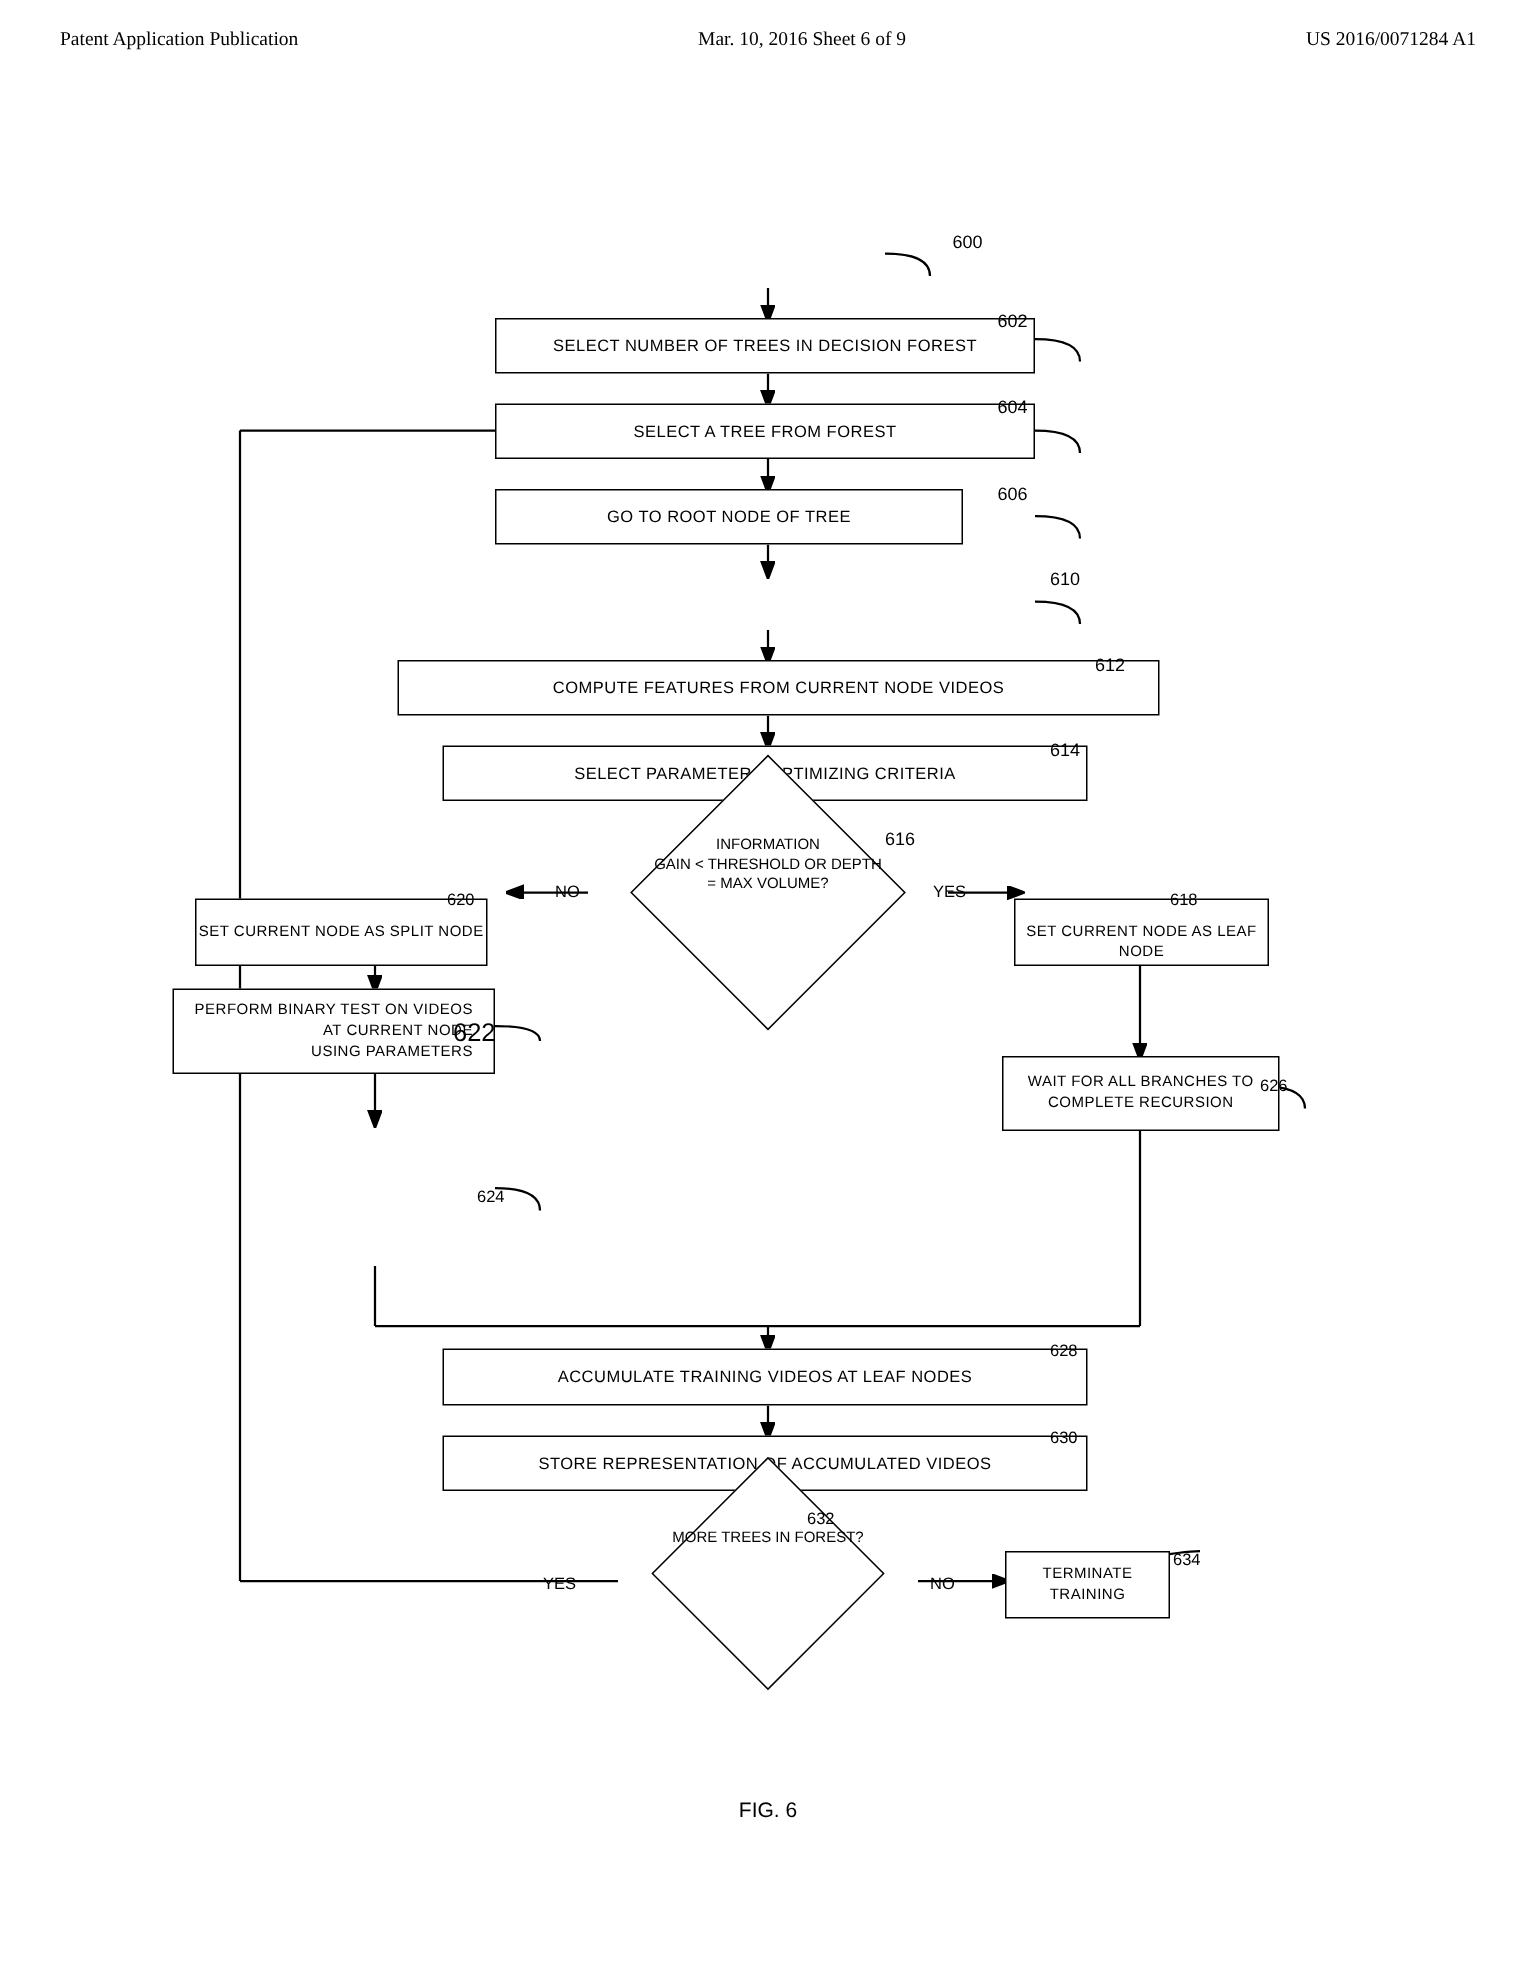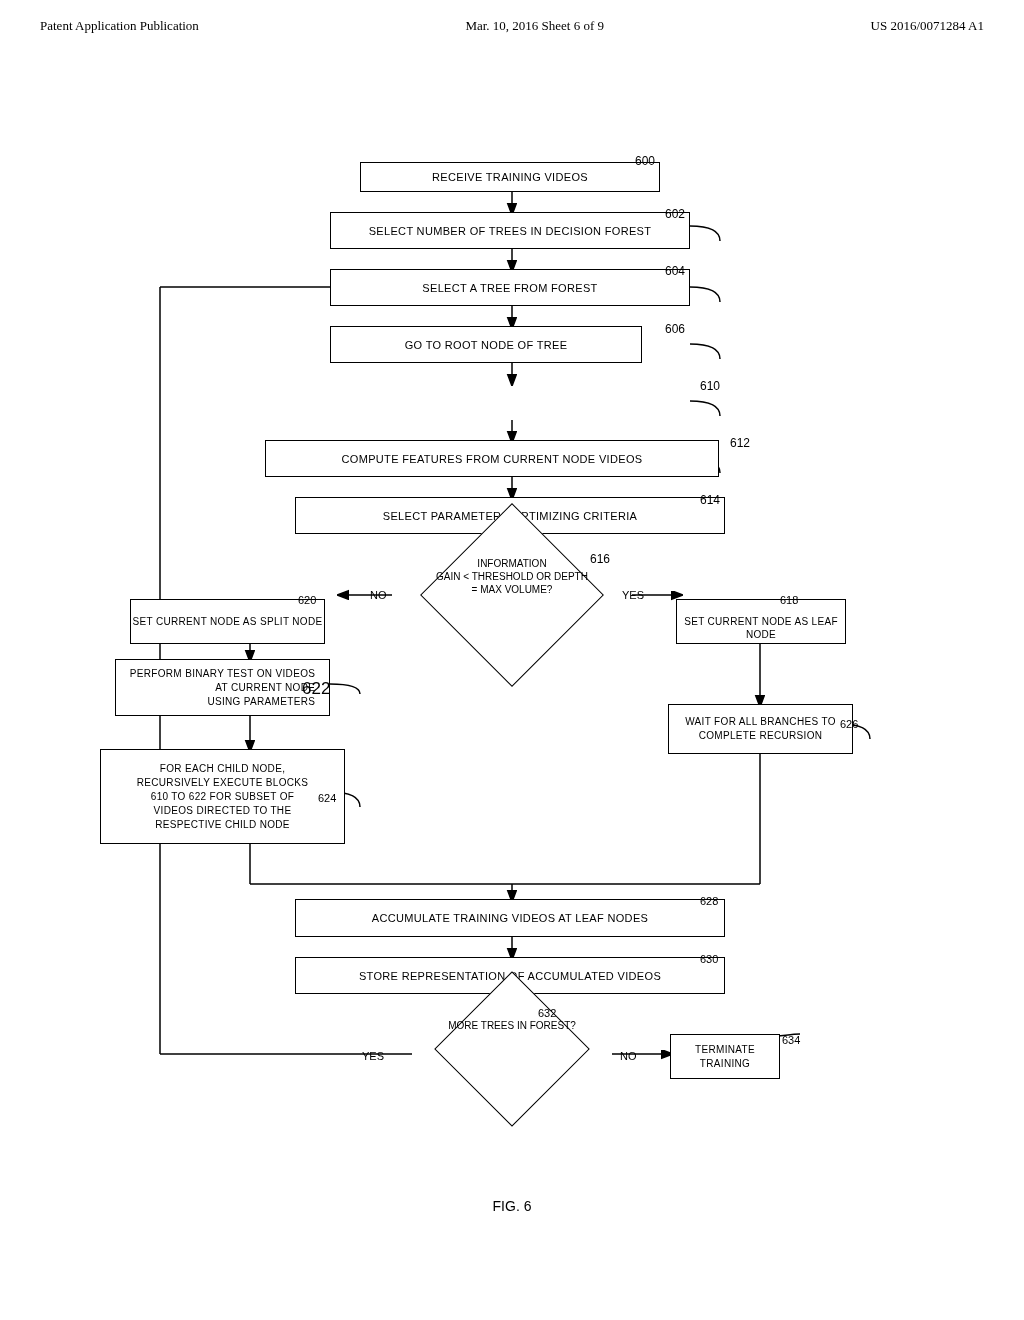--- a/index.html
+++ b/index.html
@@ -188,43 +188,40 @@
 
     <path d="M 690 872 Q 720 872 720 887" stroke="#000" fill="none" stroke-width="1.5"></path>
 
     <path d="M 690 929 Q 720 929 720 944" stroke="#000" fill="none" stroke-width="1.5"></path>
 
     <path d="M 540 990 Q 570 984 580 984" stroke="#000" fill="none" stroke-width="1.5"></path>
 
     <path d="M 760 995 Q 790 990 800 990" stroke="#000" fill="none" stroke-width="1.5"></path>
   </svg>
 
-  <div class="flow-box" style="left:360px; top:118px; width:300px; height:30px;">
-    <span>RECEIVE TRAINING VIDEOS</span>
-  </div>
   <span class="label-num" style="left:635px; top:110px;">600</span>
 
   <div class="flow-box" style="left:330px; top:168px; width:360px; height:37px;">
     <span>SELECT NUMBER OF TREES IN DECISION FOREST</span>
   </div>
   <span class="label-num" style="left:665px; top:163px;">602</span>
 
   <div class="flow-box" style="left:330px; top:225px; width:360px; height:37px;">
     <span>SELECT A TREE FROM FOREST</span>
   </div>
   <span class="label-num" style="left:665px; top:220px;">604</span>
 
   <div class="flow-box" style="left:330px; top:282px; width:312px; height:37px;">
     <span>GO TO ROOT NODE OF TREE</span>
   </div>
   <span class="label-num" style="left:665px; top:278px;">606</span>
 
   <span class="label-num" style="left:700px; top:335px;">610</span>
 
-  <div class="flow-box" style="left:265px; top:396px; width:454px; height:37px;">
+  <div class="flow-box" style="left:265px; top:396px; width:508px; height:37px;">
     <span>COMPUTE FEATURES FROM CURRENT NODE VIDEOS</span>
   </div>
   <span class="label-num" style="left:730px; top:392px;">612</span>
 
   <div class="flow-box" style="left:295px; top:453px; width:430px; height:37px;">
     <span>SELECT PARAMETERS OPTIMIZING CRITERIA</span>
   </div>
   <span class="label-num" style="left:700px; top:449px;">614</span>
 
   <div class="flow-diamond" style="left:392px; top:505px; width:240px; height:92px;">
@@ -248,27 +245,20 @@
   </div>
   <span class="label-num" style="left:298px; top:550px; font-size:11px;">620</span>
 
   <div class="flow-box" style="left:115px; top:615px; width:215px; height:57px; text-align:center;">
     <span style="font-size:10px; line-height:1.4; white-space:pre-line;text-align:right;">PERFORM BINARY TEST ON VIDEOS
 AT CURRENT NODE
 USING PARAMETERS</span>
   </div>
   <span class="label-num" style="left:302px; top:635px; font-size:17px;">622</span>
 
-  <div class="flow-box" style="left:100px; top:705px; width:245px; height:95px; text-align:center;">
-    <span style="font-size:10px; line-height:1.4; white-space:pre-line;">FOR EACH CHILD NODE,
-RECURSIVELY EXECUTE BLOCKS
-610 TO 622 FOR SUBSET OF
-VIDEOS DIRECTED TO THE
-RESPECTIVE CHILD NODE</span>
-  </div>
   <span class="label-num" style="left:318px; top:748px; font-size:11px;">624</span>
 
   <div class="flow-box" style="left:668px; top:660px; width:185px; height:50px; text-align:center;">
     <span style="font-size:10px; line-height:1.4; white-space:pre-line;">WAIT FOR ALL BRANCHES TO
 COMPLETE RECURSION</span>
   </div>
   <span class="label-num" style="left:840px; top:658px; font-size:11px;margin-top:16px;">626</span>
 
   <div class="flow-box" style="left:295px; top:855px; width:430px; height:38px;">
     <span>ACCUMULATE TRAINING VIDEOS AT LEAF NODES</span>

